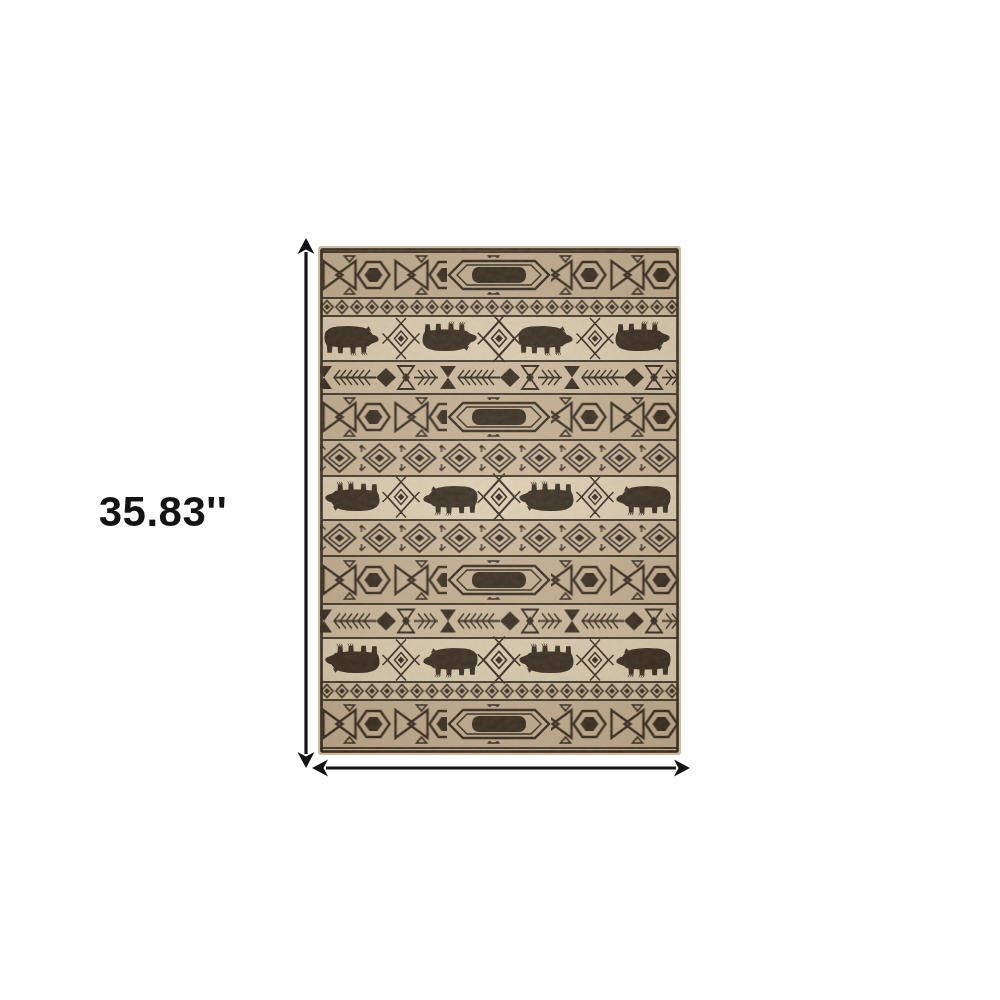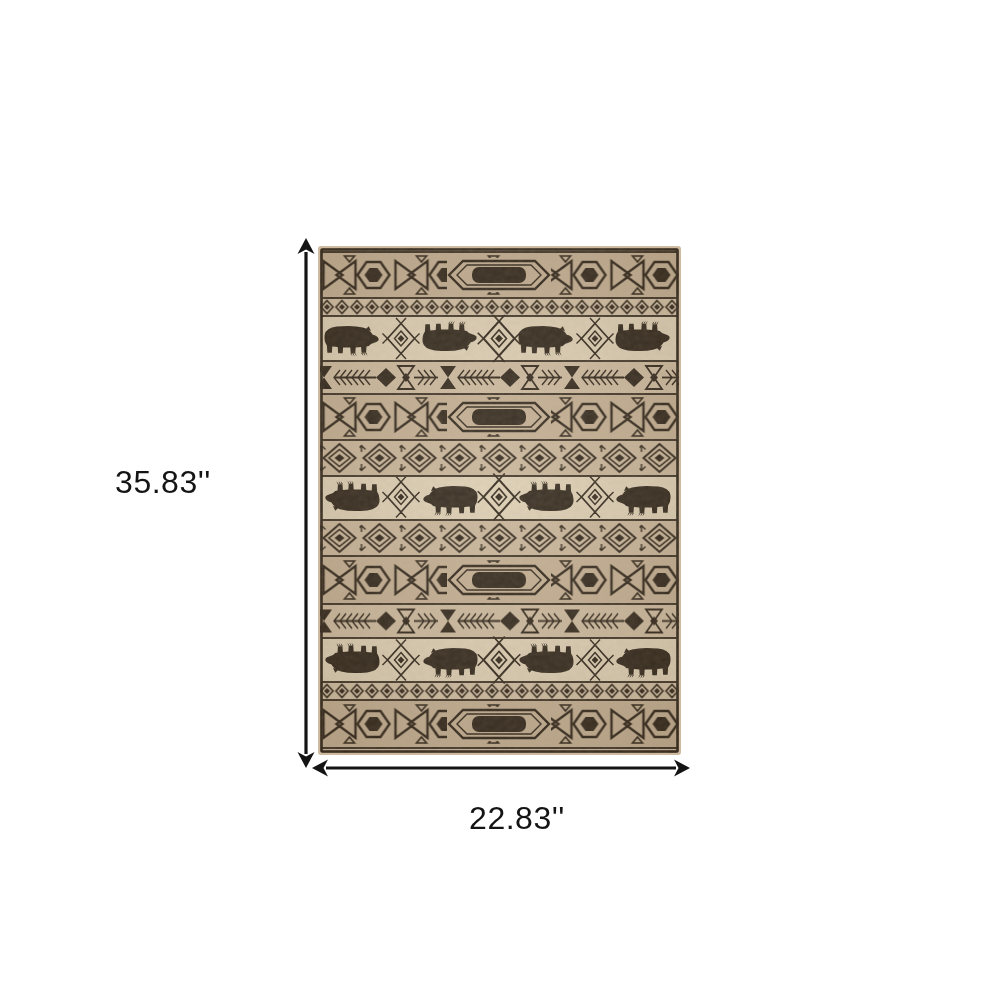--- a/index.html
+++ b/index.html
@@ -8,22 +8,23 @@
     background:var(--background,#fff);
     font-family:"Liberation Sans", sans-serif;
   }
   .rug{position:absolute;left:318px;top:246px;width:363px;height:509px;margin:0;}
   .rug svg{display:block;width:100%;height:100%;}
   .dim-arrow{position:absolute;overflow:visible;}
   .dim-arrow line{stroke:var(--arrow,#141414);stroke-width:3.2;}
   .dim-arrow polygon{fill:var(--arrow,#141414);}
   .dim-label{
     position:absolute;color:var(--text,#141414);
-    font-size:32px;font-weight:400;letter-spacing:.5px;text-align:center;
+    font-size:42px;font-weight:700;letter-spacing:.5px;text-align:center;
     white-space:nowrap;
+    margin-top:24px;
   }
   .dim-label.height{left:38px;top:464px;width:250px;}
   .dim-label.width{left:392px;top:800px;width:250px;}
   
   .ol{fill:none;stroke:var(--rug-dark,#2a2014);}
   .fd{fill:var(--rug-dark,#2a2014);stroke:none;}
   .bg-hex{fill:var(--rug-hexband,#c2ad90);}
   .bg-bear{fill:var(--rug-lightband,#ddcfb3);}
   .bg-sd{fill:var(--rug-sdband,#cfbda1);}
   .bg-arr{fill:var(--rug-arrowband,#ccb99d);}
@@ -204,15 +205,14 @@
     <polygon points="11,530 2.5,514 11,518.5 19.5,514"></polygon>
   </svg>
 
   <svg class="dim-arrow" style="left:312px;top:757px" width="378" height="22" viewBox="0 0 378 22">
     <line x1="14" y1="11" x2="364" y2="11"></line>
     <polygon points="0,11 16,2.5 11.5,11 16,19.5"></polygon>
     <polygon points="378,11 362,2.5 366.5,11 362,19.5"></polygon>
   </svg>
 
   <div class="dim-label height">35.83''</div>
-  <div class="dim-label width">22.83''</div>
 
 </div>
 
 </body></html>

